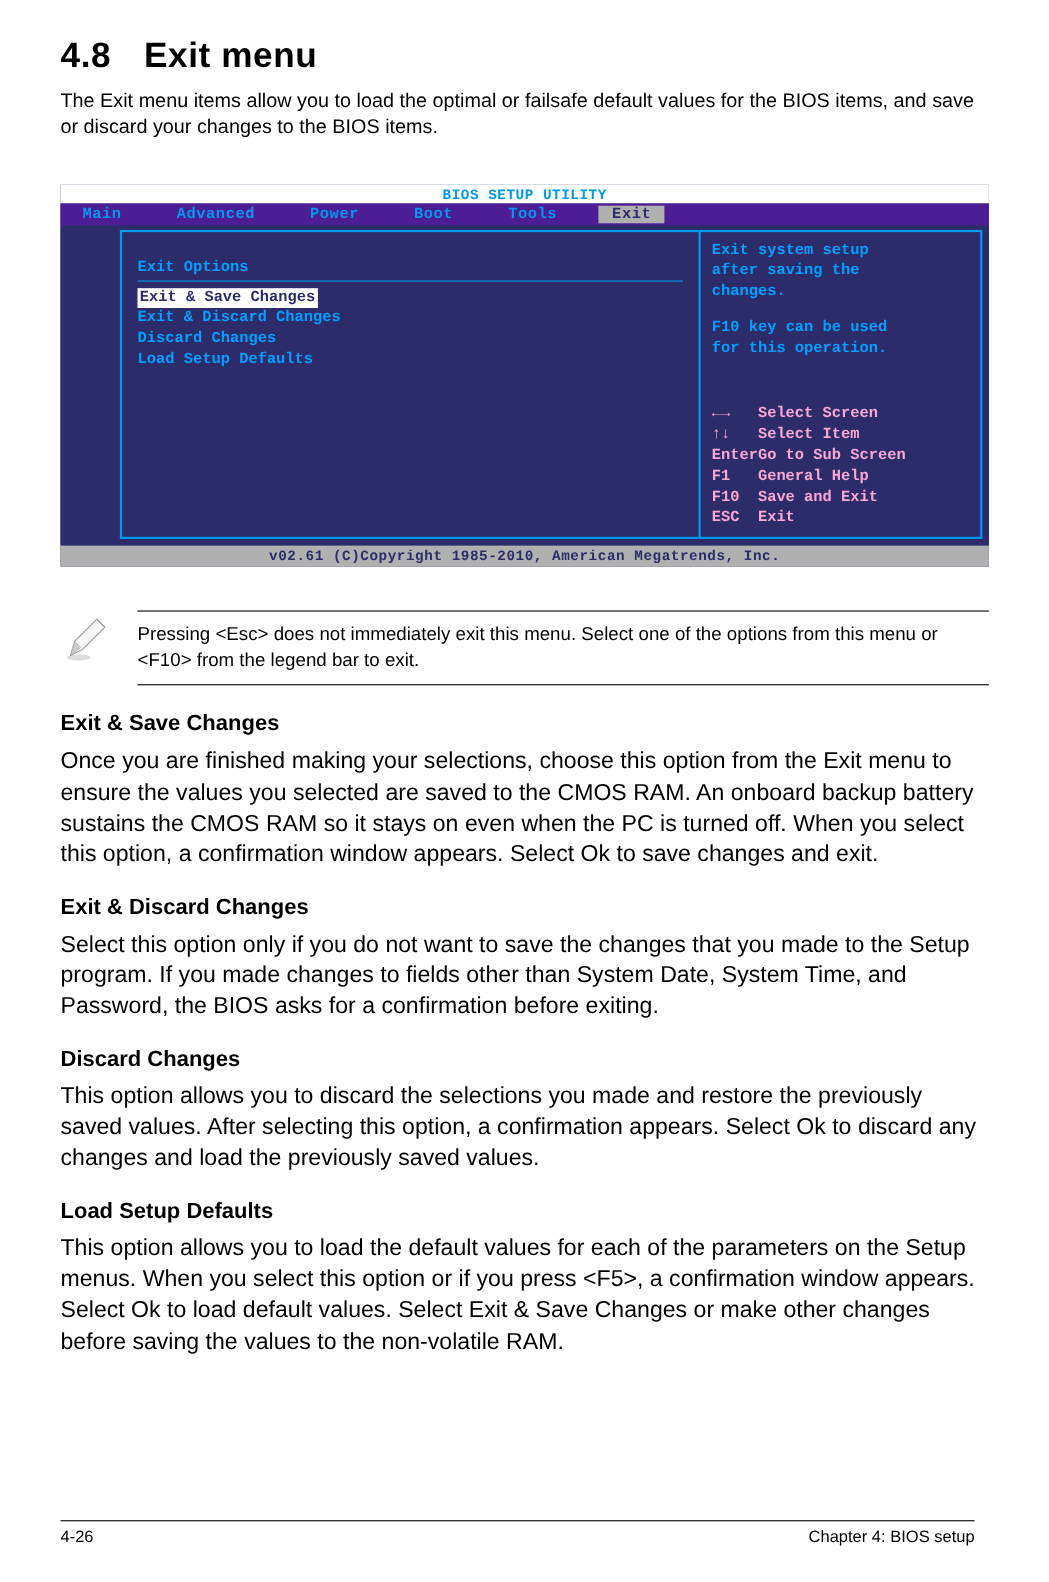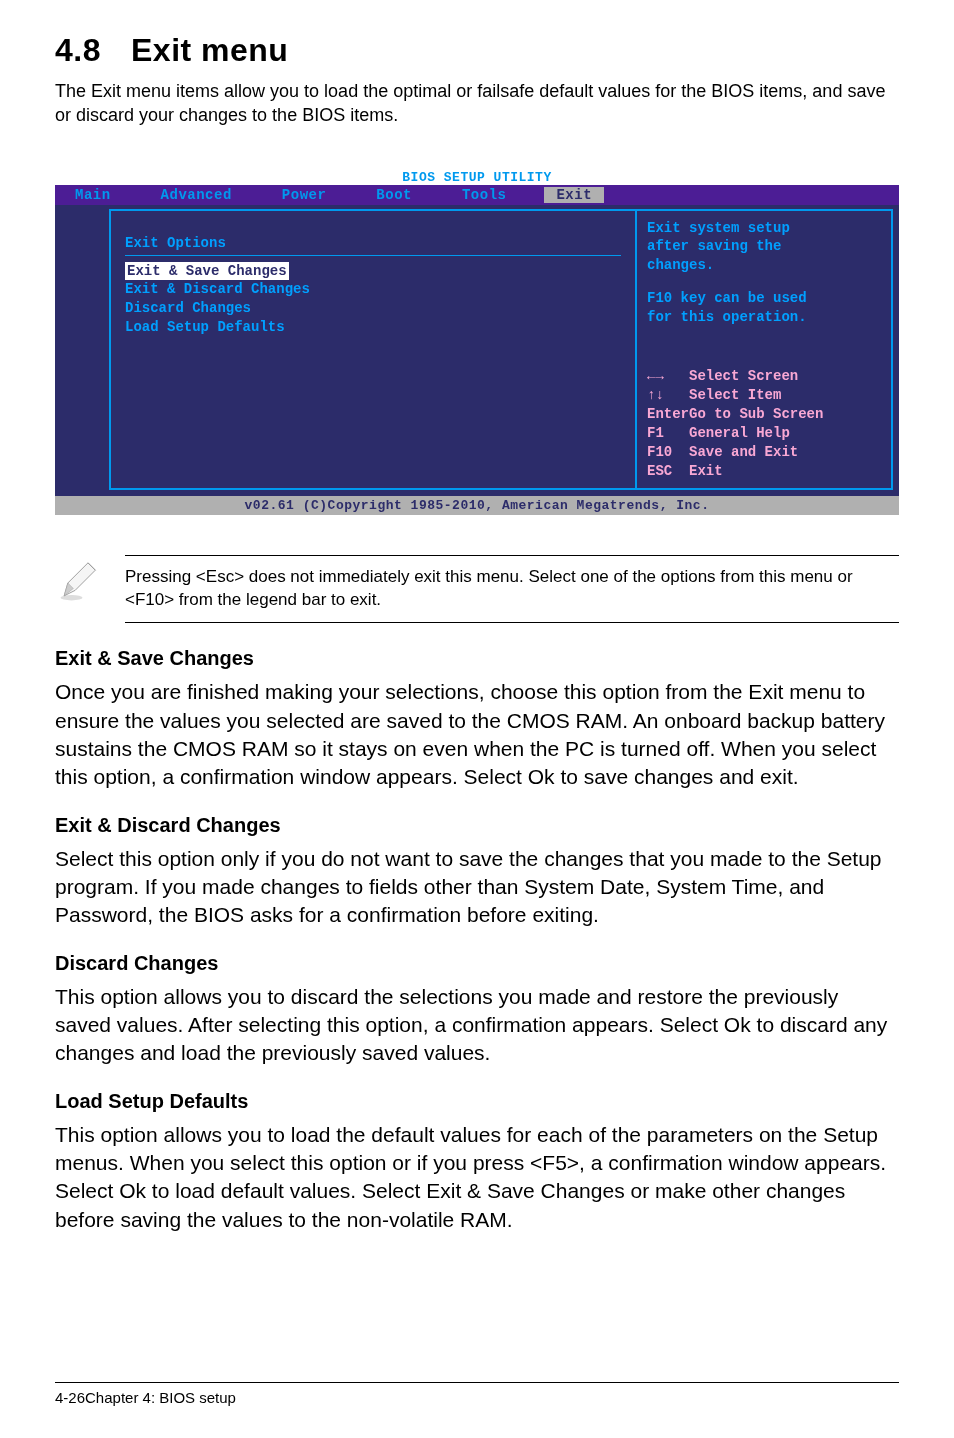--- a/index.html
+++ b/index.html
@@ -164,25 +164,25 @@
   p.body {
     font-size: 21px;
     line-height: 1.35;
     margin-bottom: 4px;
   }
   
   .page-footer {
     position: absolute;
     bottom: 32px;
     left: 55px;
-    right: 55px;
+    right: 68px;
     border-top: 1px solid #000;
     padding-top: 6px;
     display: flex;
-    justify-content: flex-start;
+    justify-content: space-between;
     font-size: 15px;
   }
   .wrapper {
     position: relative;
     width: 954px;
     height: 1438px;
   }
 </style>
 </head>
 <body>

